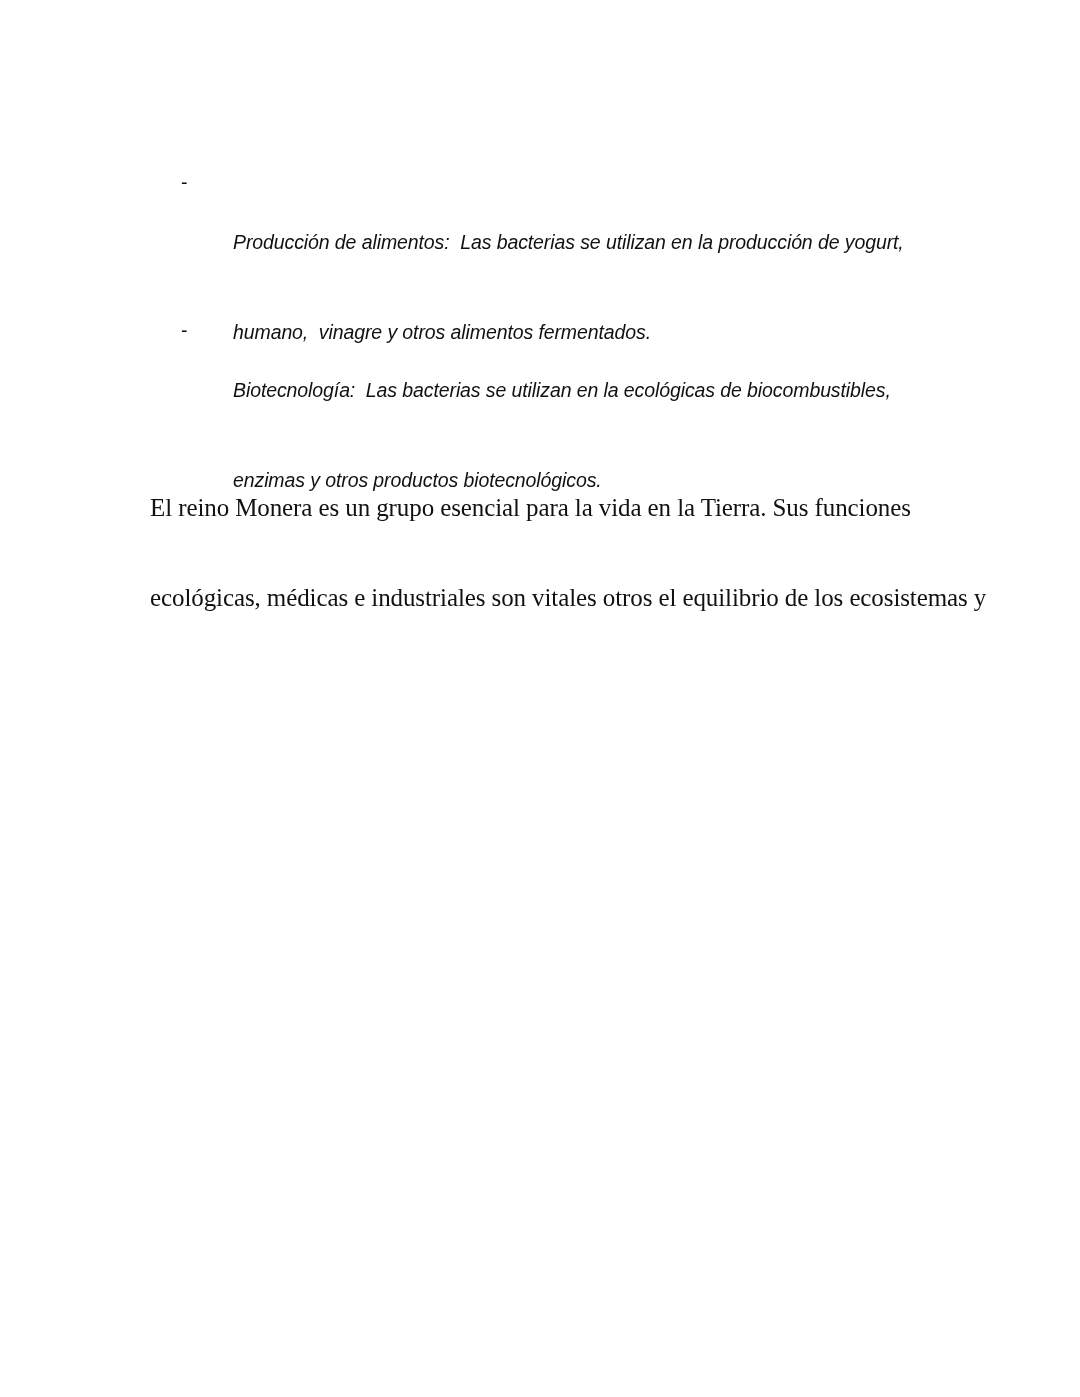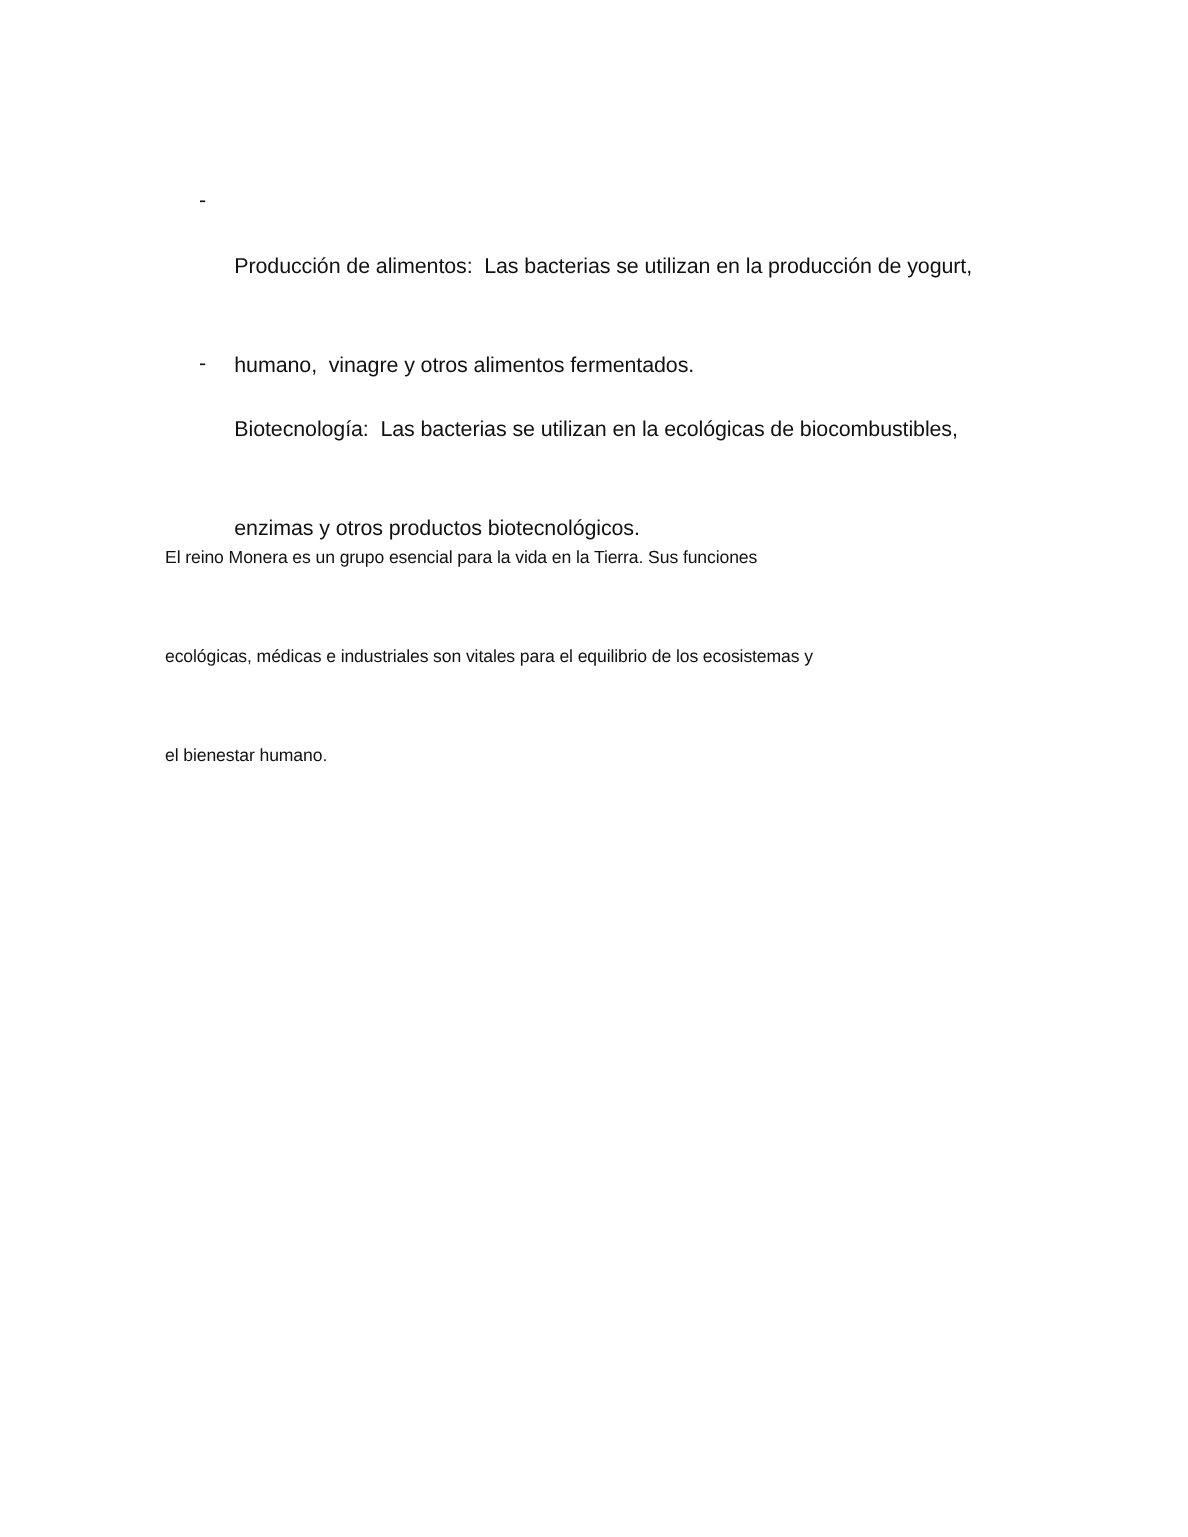--- a/index.html
+++ b/index.html
@@ -30,32 +30,34 @@
       letter-spacing: -0.1px;
     }
     .bullet-item .dash {
       position: absolute;
       left: 31px;
       top: 0;
       width: 14px;
     }
     .bullet-item .text {
       display: block;
-      margin-left: 63px;
+      margin-left: 83px;
       white-space: pre-wrap;
+      font-style: italic;
     }
     .paragraph {
       position: absolute;
       left: 150px;
       top: 433px;
       width: 790px;
-      font-size: 16px;
+      font-size: 25px;
       line-height: 30px;
       letter-spacing: -0.1px;
       white-space: pre-wrap;
+      font-family: Liberation Serif, serif;
     }
     .line { display: block; white-space: pre; }
   </style>
 </head>
 <body>
 
 <div class="page">
 
   <div class="bullet-item" style="top:167px;">
     <span class="dash">-</span>
@@ -68,17 +70,16 @@
   <div class="bullet-item" style="top:315px;">
     <span class="dash">-</span>
     <span class="text">
       <span class="line">Biotecnología:  Las bacterias se utilizan en la ecológicas de biocombustibles,</span>
       <span class="line">enzimas y otros productos biotecnológicos.</span>
     </span>
   </div>
 
   <div class="paragraph">
     <span class="line">El reino Monera es un grupo esencial para la vida en la Tierra. Sus funciones</span>
-    <span class="line">ecológicas, médicas e industriales son vitales para el equilibrio de los ecosistemas y</span>
-    <span class="line">el bienestar humano.</span>
+    <span class="line">ecológicas, médicas e industriales son vitales otros el equilibrio de los ecosistemas y</span>
   </div>
 
 </div>
 
 </body></html>

